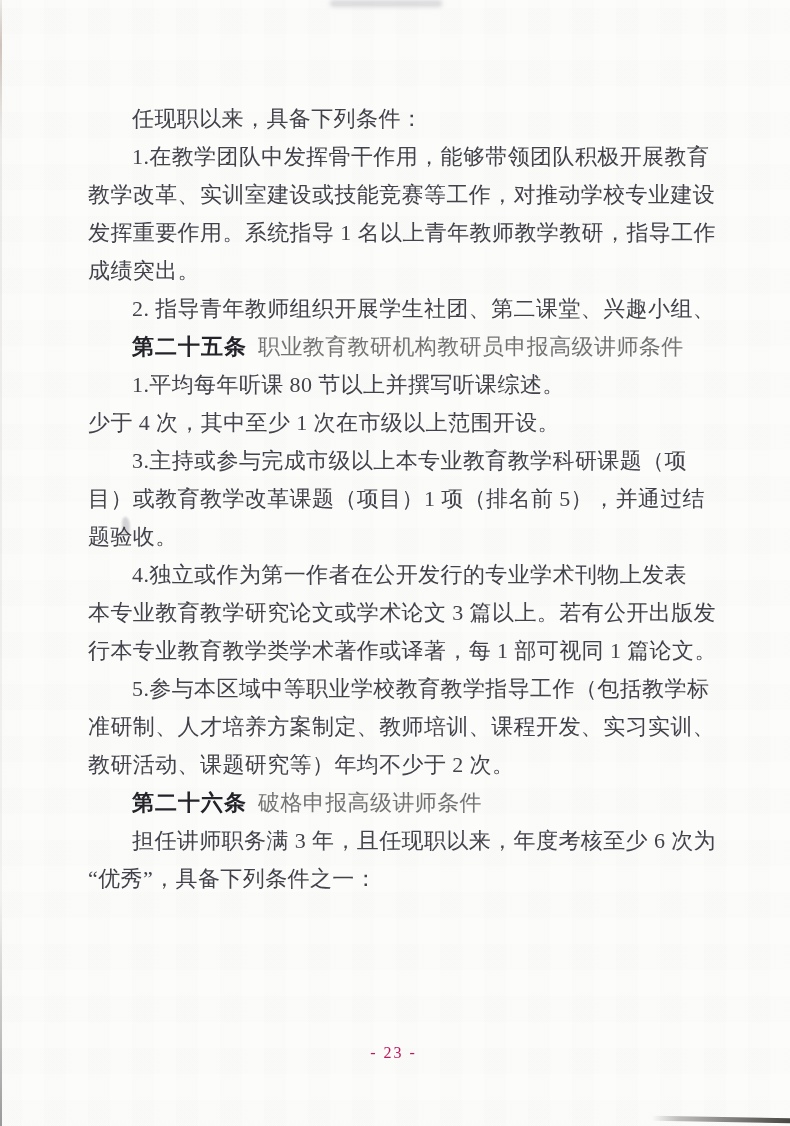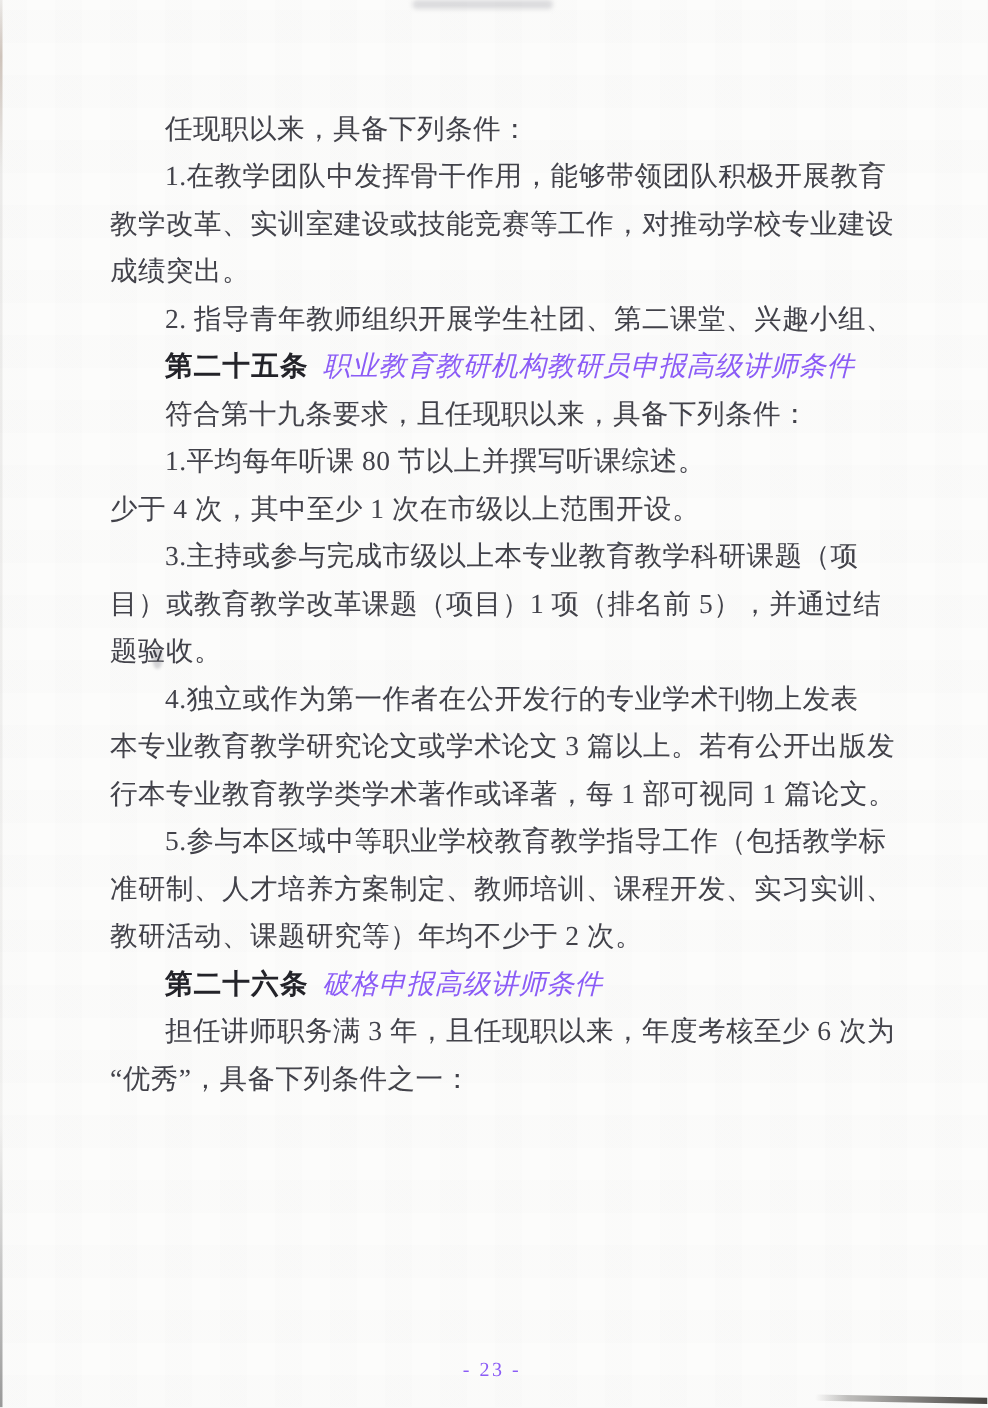--- a/index.html
+++ b/index.html
@@ -51,67 +51,66 @@
     background:linear-gradient(90deg,
       rgba(130,130,130,0) 0%,
       rgba(120,118,115,0.45) 18%,
       rgba(90,88,85,0.75) 55%,
       rgba(55,53,50,0.95) 100%);
     transform:rotate(1.1deg);
     border-radius:2px;
   }
   
   .doc {
-    position:absolute; left:88px; top:84px; width:624px;
+    position:absolute; left:88px; top:100px; width:624px;
   }
   .ln {
     height:38px; line-height:38px;
     font-size:22px;
     color:#42424a;
     white-space:nowrap;
     letter-spacing:0.4px;
   }
   .ind { padding-left:44px; }
   .art-num {
     font-family:Liberation Serif, serif;
     font-weight:700;
     color:#232329;
     letter-spacing:1px;
     margin-right:11px;
   }
-  .art-title { color:#8b5cf6;font-style:italic; }
+  .art-title { color:#737373; }
   .pageno {
     position:absolute; left:0; top:1044px; width:787px;
     text-align:center;
-    font-size:16px; color:#8b5cf6;
+    font-size:16px; color:#be185d;
     letter-spacing:2px;
     font-family:"Liberation Serif","DejaVu Serif",serif;
-    margin-top:44px;
   }
 </style>
 </head>
 <body>
 
 <div class="page">
   <div class="texture"></div>
   <div class="smudge-top"></div>
   <div class="edge-left"></div>
   <div class="speck"></div>
   <div class="shadow-br"></div>
 
   <div class="doc">
     <div class="ln ind">任现职以来，具备下列条件：</div>
     <div class="ln ind">1.在教学团队中发挥骨干作用，能够带领团队积极开展教育</div>
     <div class="ln">教学改革、实训室建设或技能竞赛等工作，对推动学校专业建设</div>
+    <div class="ln">发挥重要作用。系统指导 1 名以上青年教师教学教研，指导工作</div>
     <div class="ln">成绩突出。</div>
     <div class="ln ind">2. 指导青年教师组织开展学生社团、第二课堂、兴趣小组、</div>
     <div class="ln ind">
       <span class="art-num">第二十五条</span><span class="art-title">职业教育教研机构教研员申报高级讲师条件</span>
     </div>
-    <div class="ln ind">符合第十九条要求，且任现职以来，具备下列条件：</div>
     <div class="ln ind">1.平均每年听课 80 节以上并撰写听课综述。</div>
     <div class="ln">少于 4 次，其中至少 1 次在市级以上范围开设。</div>
     <div class="ln ind">3.主持或参与完成市级以上本专业教育教学科研课题（项</div>
     <div class="ln">目）或教育教学改革课题（项目）1 项（排名前 5），并通过结</div>
     <div class="ln">题验收。</div>
     <div class="ln ind">4.独立或作为第一作者在公开发行的专业学术刊物上发表</div>
     <div class="ln">本专业教育教学研究论文或学术论文 3 篇以上。若有公开出版发</div>
     <div class="ln">行本专业教育教学类学术著作或译著，每 1 部可视同 1 篇论文。</div>
     <div class="ln ind">5.参与本区域中等职业学校教育教学指导工作（包括教学标</div>
     <div class="ln">准研制、人才培养方案制定、教师培训、课程开发、实习实训、</div>

